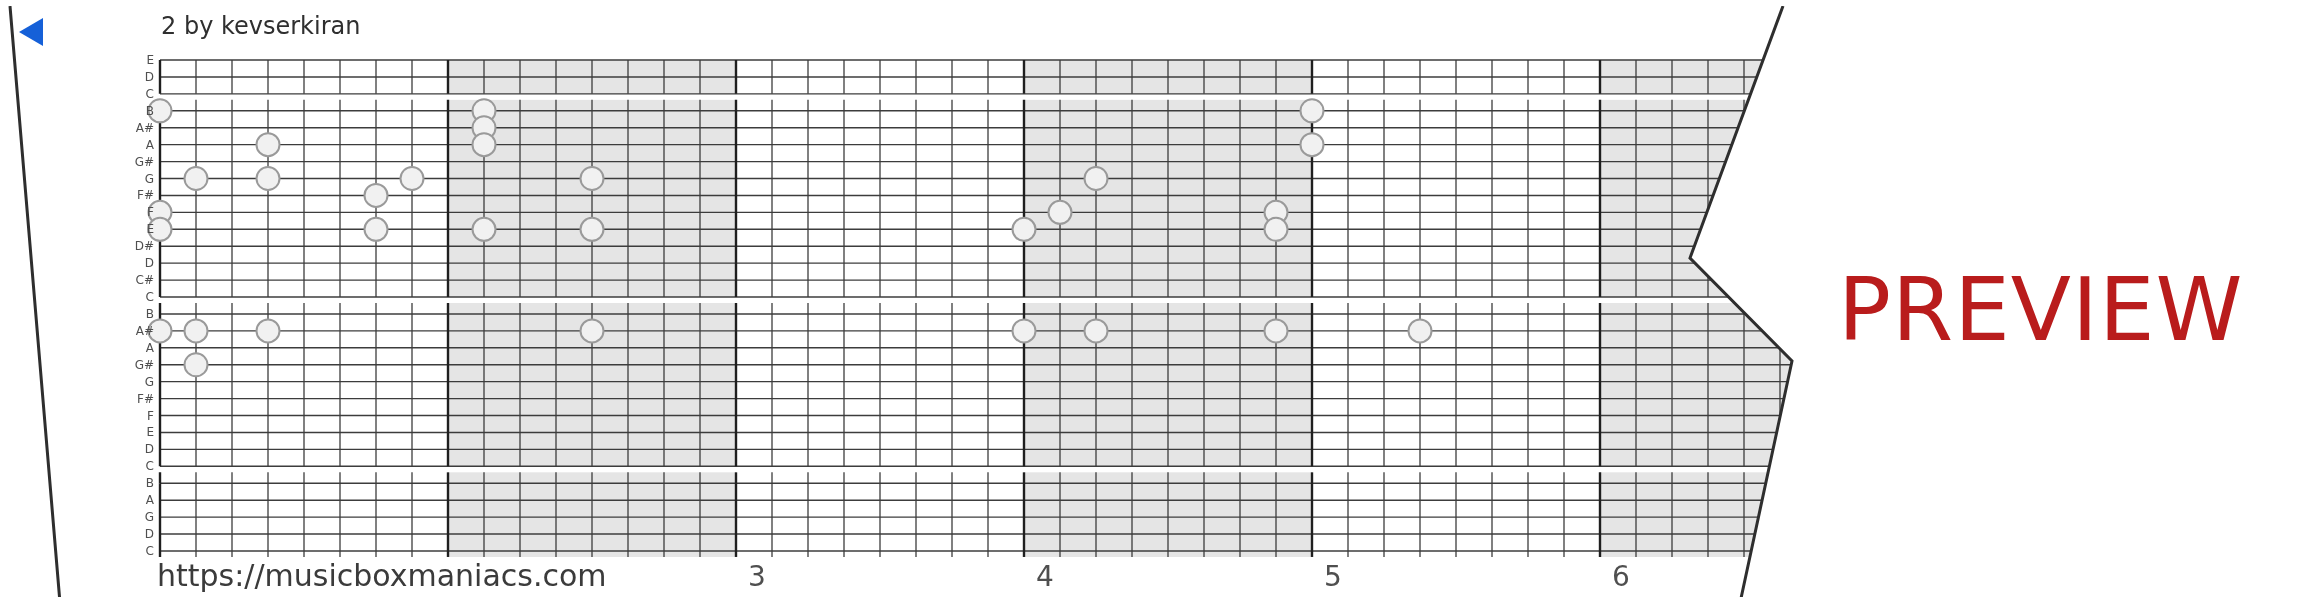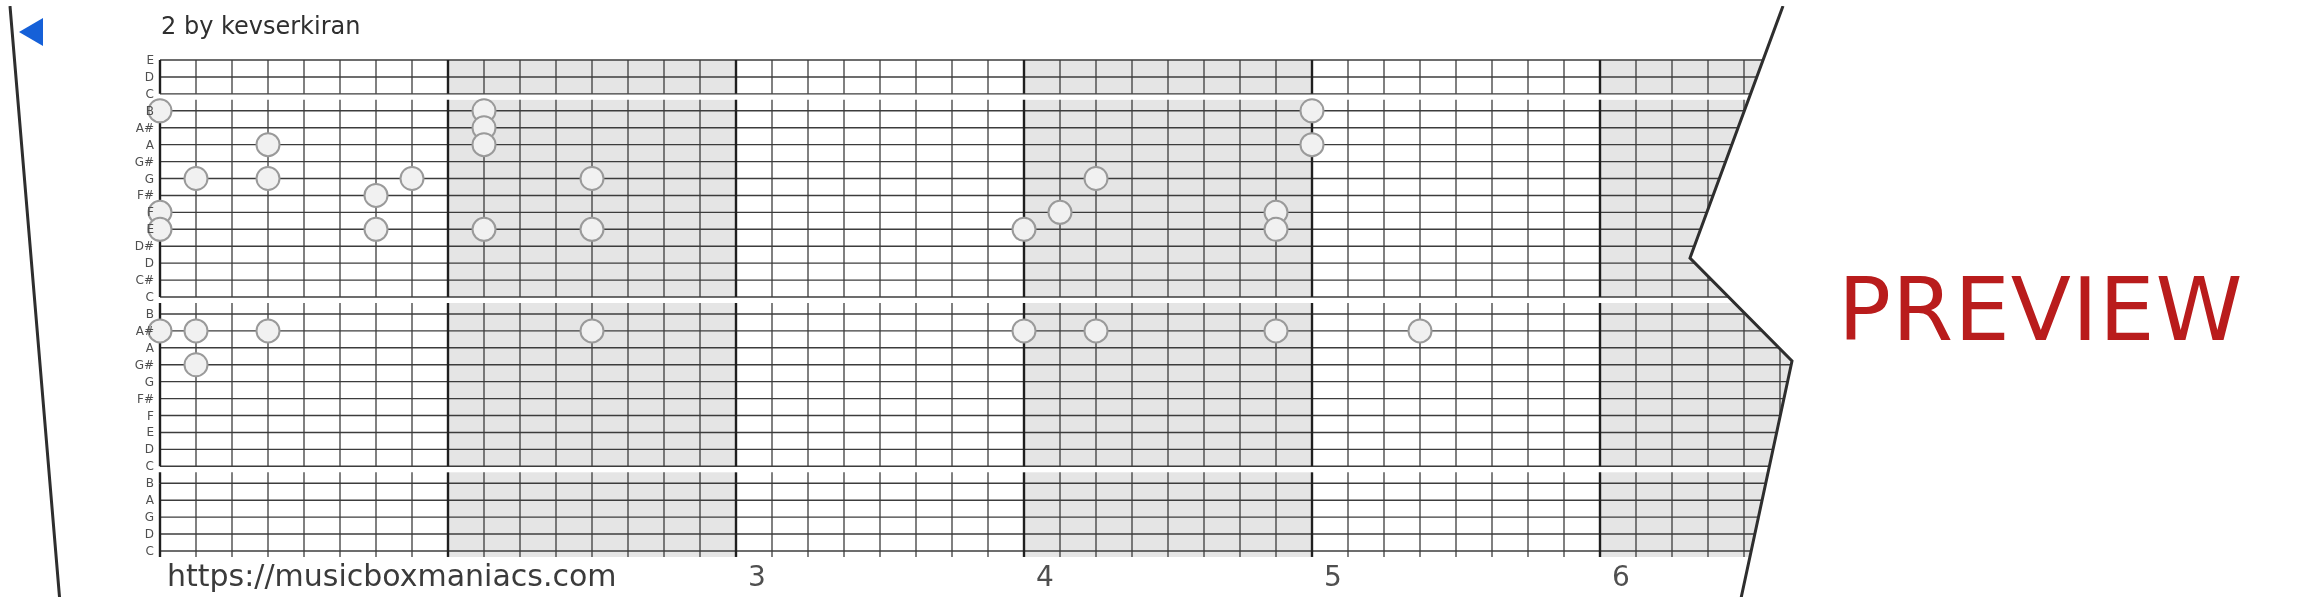--- a/index.html
+++ b/index.html
@@ -1,21 +1,21 @@
 <!DOCTYPE html>
 <html><head>
 <meta charset="utf-8">
 <style>
   html,body{margin:0;padding:0;background:#ffffff;}
   #stage{position:relative;width:2310px;height:597px;overflow:hidden;
          font-family:"DejaVu Sans","Liberation Sans",sans-serif;background:#fff;margin-top:6px;}
   #strip-svg{position:absolute;left:0;top:0;}
   .page-title{position:absolute;left:161px;top:6px;font-size:24px;color:#2f2f2f;
               white-space:nowrap;cursor:pointer;}
-  .site-url{position:absolute;left:167px;top:552px;font-size:30px;color:#3b3b3b;
+  .site-url{position:absolute;left:157px;top:552px;font-size:30px;color:#3b3b3b;
             white-space:nowrap;}
   .measure-num{position:absolute;top:554px;font-size:28px;color:#4f4f4f;
                transform:translateX(-50%);}
   .preview-label{position:absolute;left:1838px;top:252px;font-size:88px;color:#b91c1c;
                  letter-spacing:1px;white-space:nowrap;}
   .row-label{position:absolute;width:60px;text-align:right;font-size:12px;color:#4f4f4f;
              transform:translateY(-50%);}
   .back-tri{position:absolute;left:19px;top:12px;width:0;height:0;
             border-top:14px solid transparent;border-bottom:14px solid transparent;
             cursor:pointer;}

